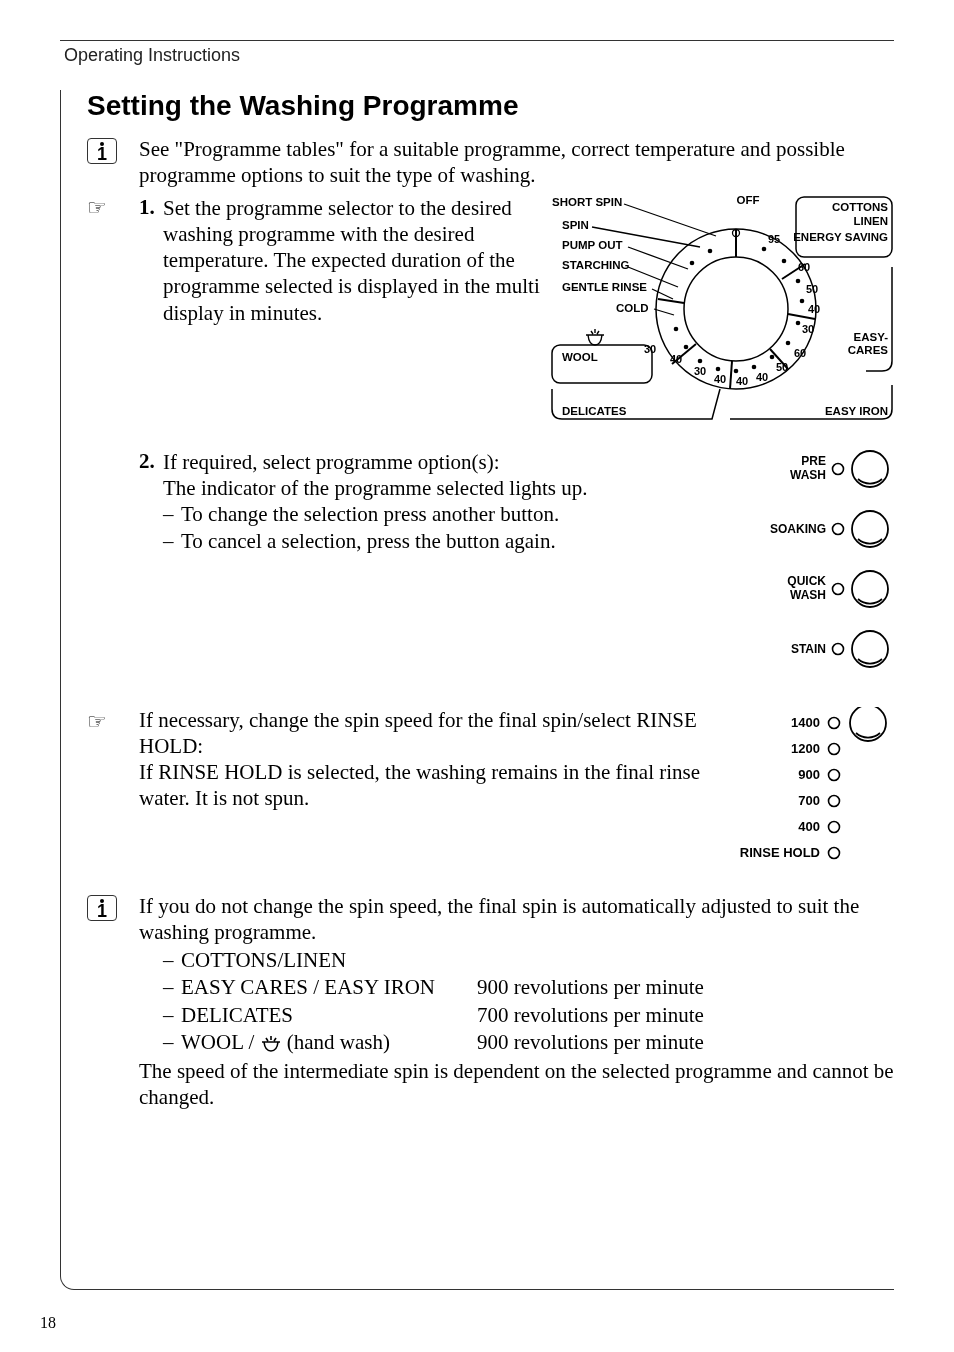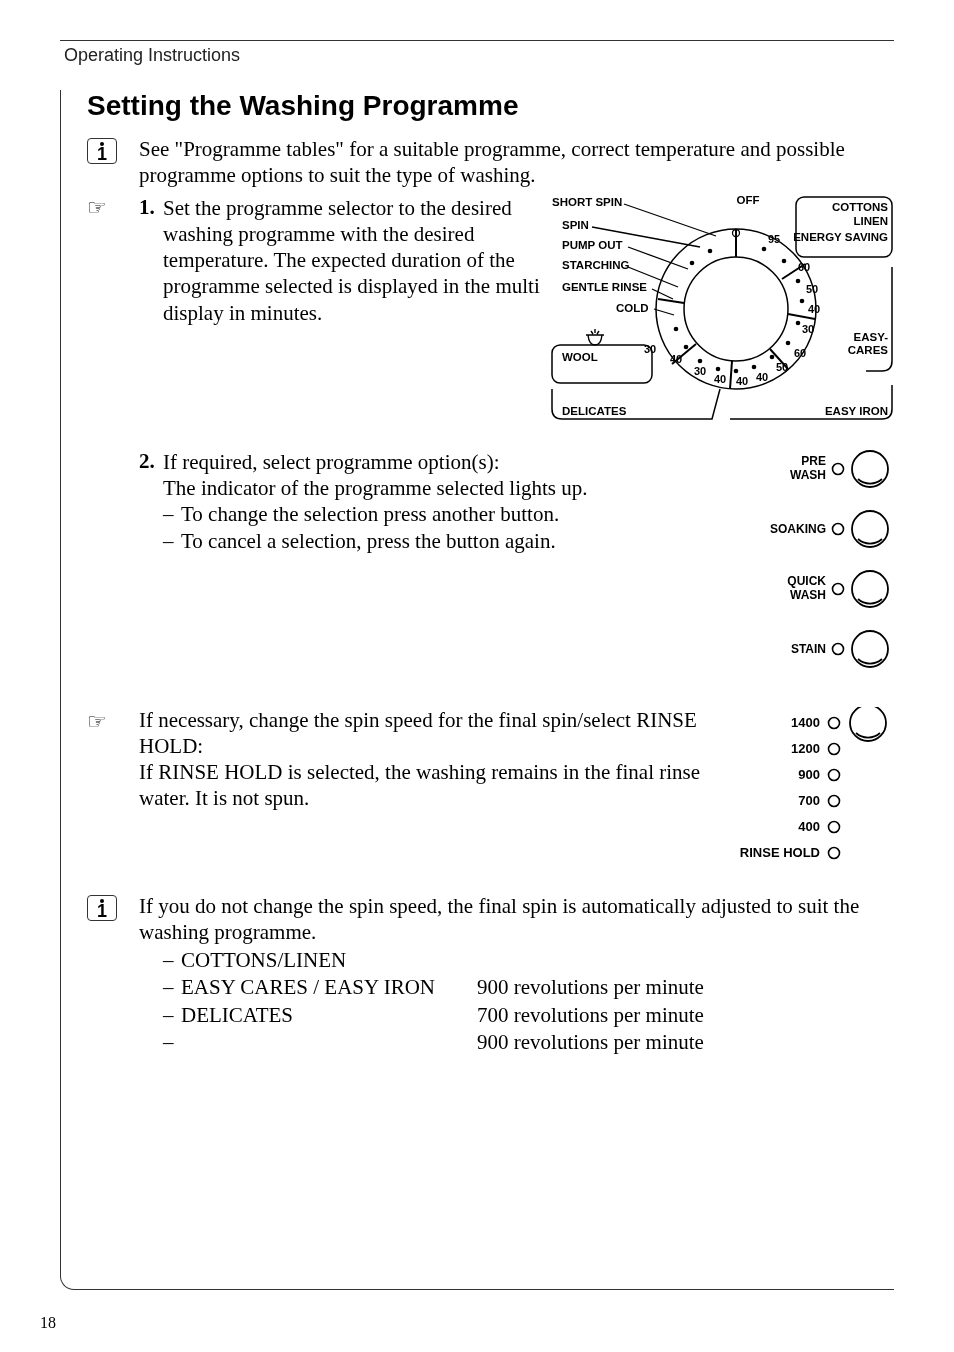--- a/index.html
+++ b/index.html
@@ -354,22 +354,30 @@
         <div class="defs-row">
           <div class="left">
               <span class="dash">–</span>
               <span>DELICATES</span>
             </div>
           <div style="margin-left:14px;">700 revolutions per minute</div>
         </div>
         <div class="defs-row">
           <div class="left">
               <span class="dash">–</span>
+            <span>
+              <span>WOOL /</span>
+              <svg class="handwash-svg" width="22" height="18" viewBox="0 0 22 18">
+                <path d="M2 7 h18 M4 7 q1 9 7 9 q6 0 7 -9 M6 3 l2 3 M11 1 v4 M16 3 l-2 3" fill="none" stroke="#000" stroke-width="1.6"></path>
+              </svg>
+              <span> (hand wash)</span>
+            </span>
           </div>
           <div style="margin-left:14px;">900 revolutions per minute</div>
         </div>
       </div>
+      <div style="margin-top:2px;">The speed of the intermediate spin is dependent on the selected programme and cannot be changed.</div>
     </div>
   </div>
 
 </div>
 
 <div class="page-num">18</div>
 
 </body></html>

